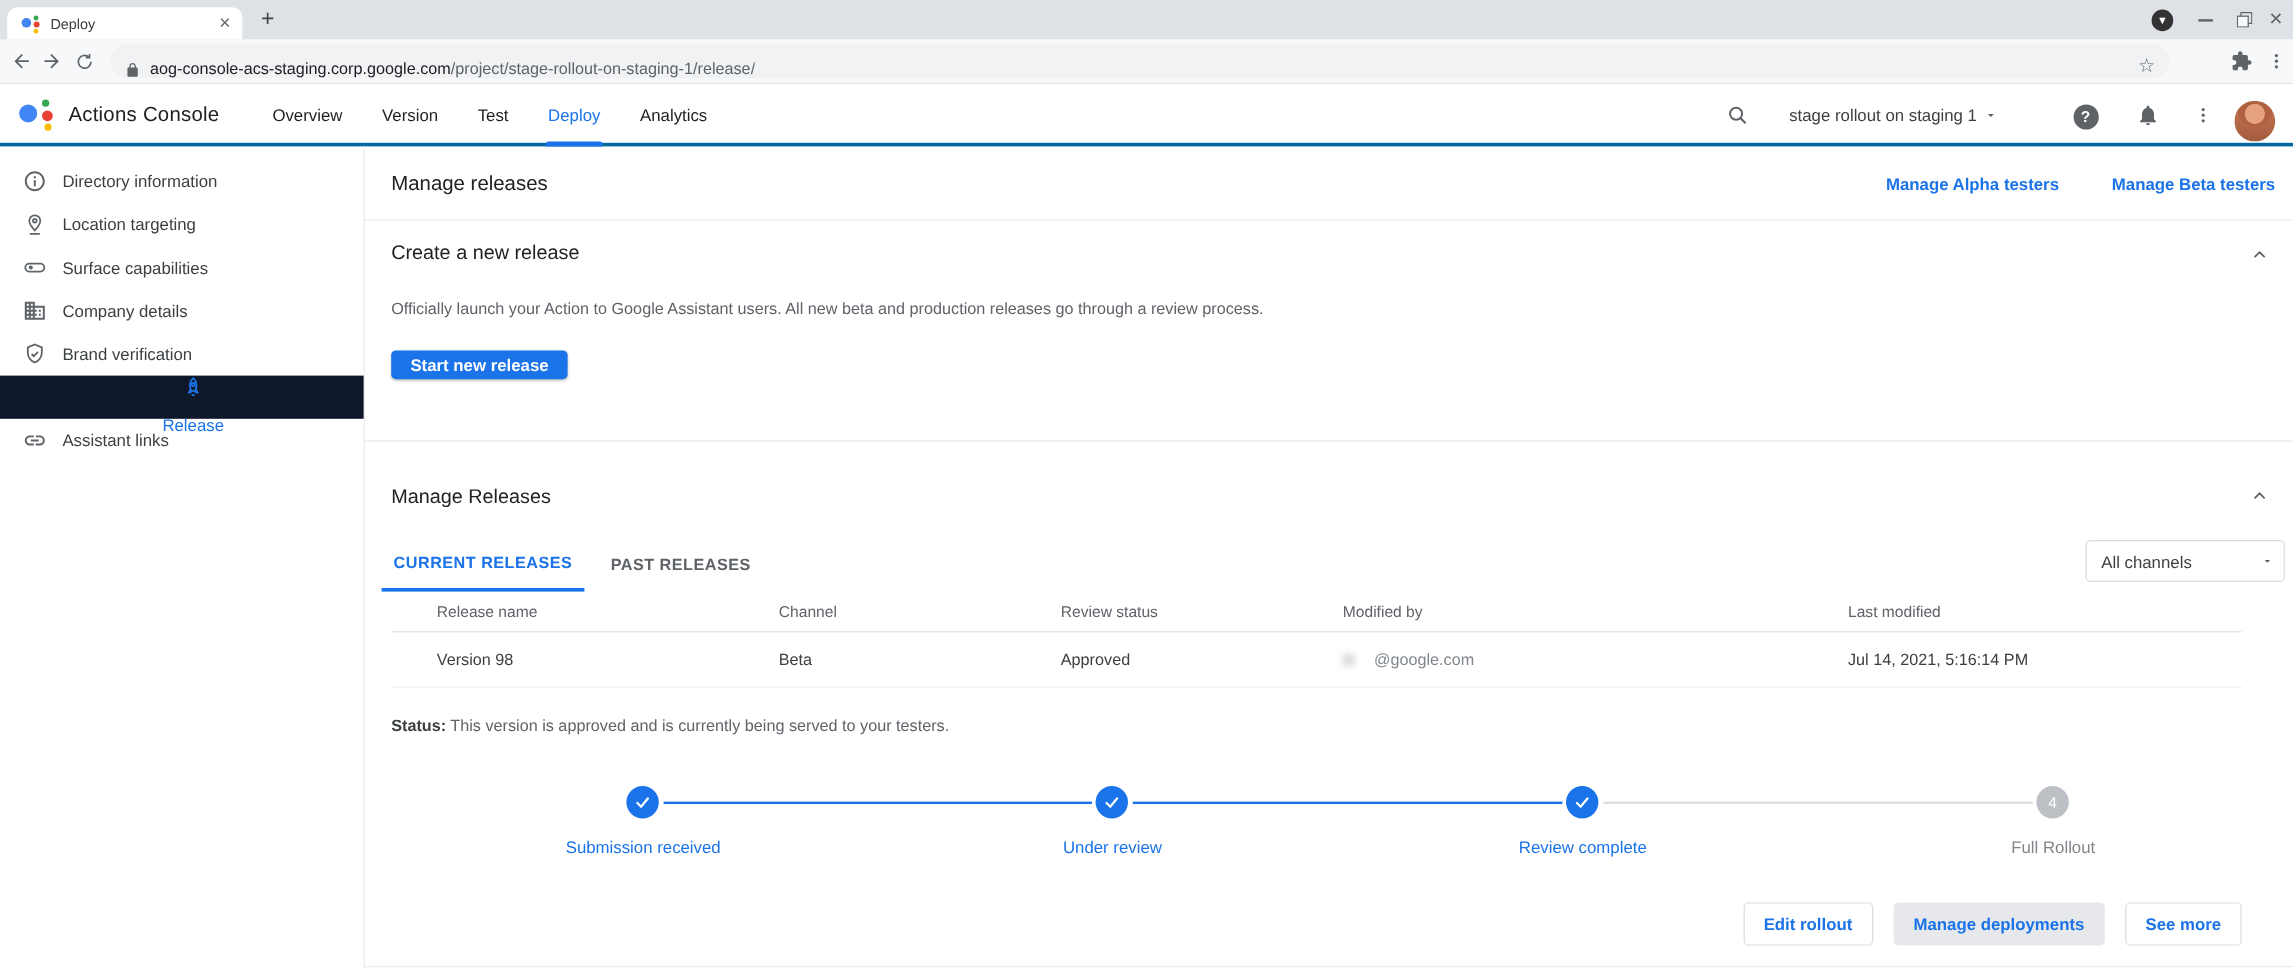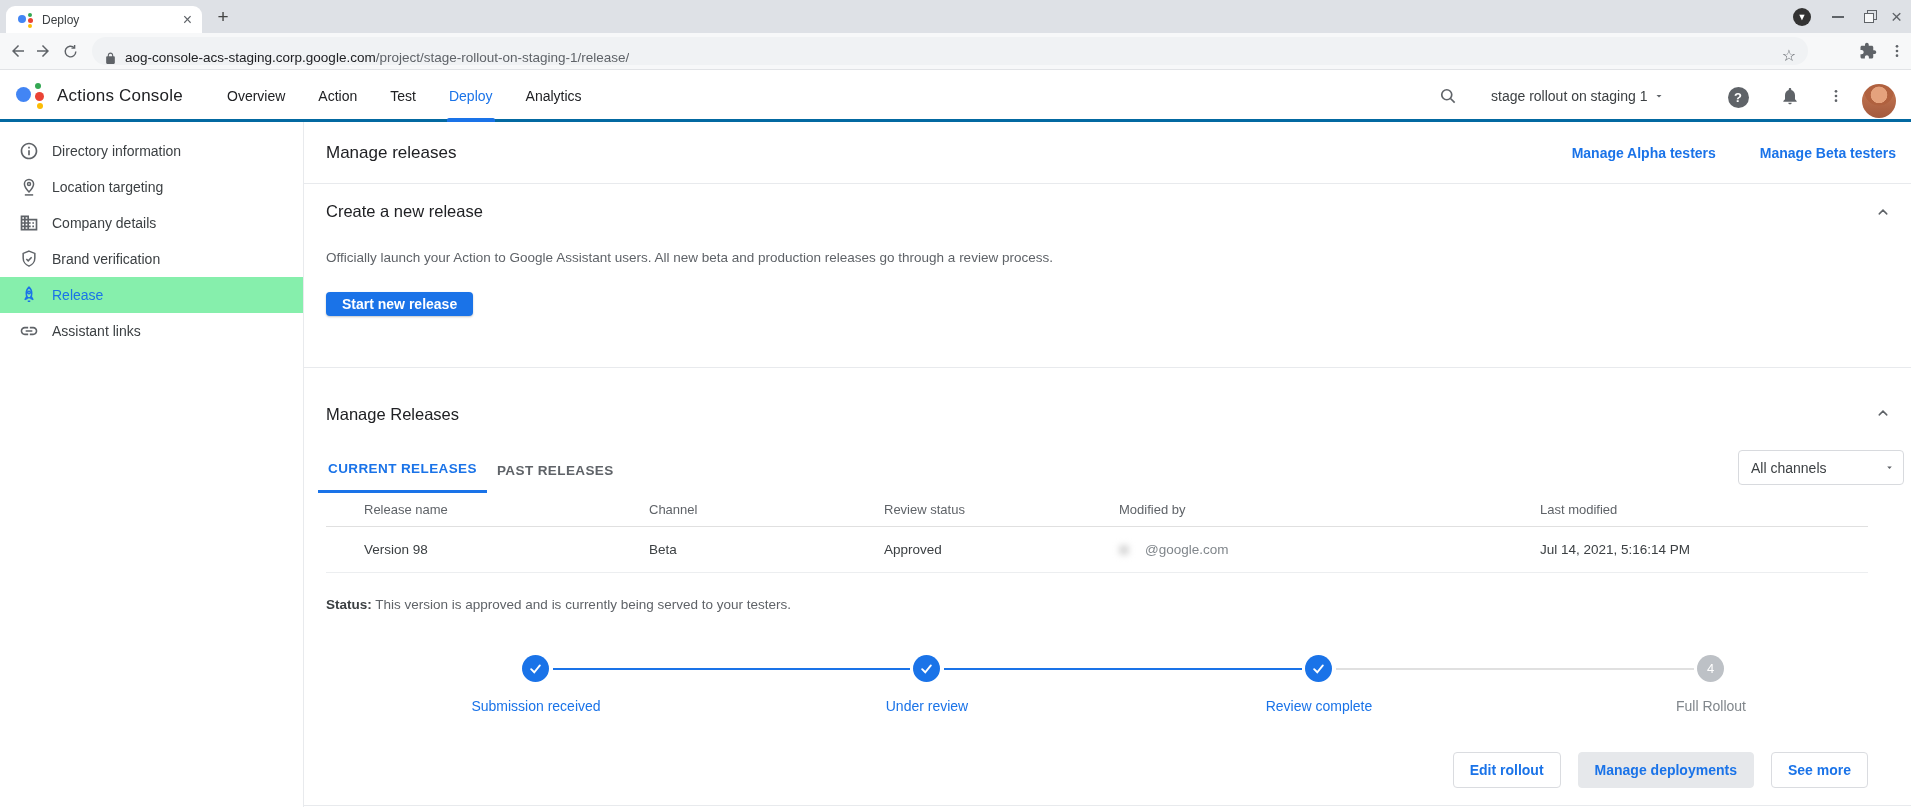--- a/index.html
+++ b/index.html
@@ -60,36 +60,36 @@
           background:radial-gradient(circle at 50% 32%,#e5a27d 28%,rgba(0,0,0,0) 30%),
                      radial-gradient(circle at 50% 20%,#b0613f 45%,rgba(0,0,0,0) 47%),
                      linear-gradient(#c97a53,#a35a3e);}
 
   
   .main{position:relative;height:685px;display:flex;}
   .sidebar{width:304px;border-right:1px solid #e8eaed;padding-top:11px;}
   .side-item{height:36px;display:flex;align-items:center;padding-left:19px;gap:13px;
              font-size:14px;color:#3c4043;cursor:default;}
   .side-item svg{flex:0 0 auto;}
-  .side-item.active{background:#86efac;color:#1a73e8;}
+  .side-item.active{background:#0f172a;color:#1a73e8;flex-direction:column;}
   .content{position:relative;flex:1;}
   .divider{position:absolute;left:0;right:0;height:1px;background:#e8eaed;}
 
   .page-title{position:absolute;left:22px;top:21px;font-size:17px;color:#202124;}
   .top-links{position:absolute;right:15px;top:23px;display:flex;gap:44px;}
   .blue-link{font-size:14px;font-weight:bold;color:#1a73e8;white-space:nowrap;}
 
   .sec-title{position:absolute;left:22px;font-size:16.5px;font-weight:normal;color:#202124;}
   .collapse{position:absolute;right:16px;width:24px;height:24px;display:flex;align-items:center;justify-content:center;}
   .sec-desc{position:absolute;left:22px;top:128px;font-size:13.5px;color:#5f6368;}
   .btn-primary{position:absolute;left:22px;top:170px;height:24px;padding:0 16px;background:#1a73e8;
                color:#ffffff;font-size:14px;font-weight:bold;border:none;border-radius:4px;
                box-shadow:0 1px 2px rgba(60,64,67,.3);}
 
-  .tabs{position:absolute;left:14px;top:325px;height:46px;display:flex;}
+  .tabs{position:absolute;left:14px;top:325px;height:46px;display:flex;gap:12px;}
   .mtab{padding:0 10px;display:flex;align-items:center;font-size:13.5px;font-weight:bold;
         letter-spacing:.4px;color:#5f6368;}
   .mtab.active{color:#1a73e8;border-bottom:3px solid #1a73e8;}
 
   .select-box{position:absolute;left:1434px;top:328px;width:166px;height:35px;border:1px solid #d8dade;
               border-radius:4px;display:flex;align-items:center;padding:0 8px 0 12px;
               font-size:14px;color:#3c4043;}
   .select-box .caret{margin-left:auto;}
 
   .tgrid{position:absolute;left:22px;right:43px;display:grid;
@@ -192,21 +192,21 @@
   <div class="appheader">
     <span class="applogo" style="position:absolute;left:16px;top:12px;">
       <span class="dot b"></span>
         <span class="dot g"></span>
         <span class="dot r"></span>
         <span class="dot y"></span>
     </span>
     <span class="appname">Actions Console</span>
     <div class="nav">
       <span class="nav-item">Overview</span>
-      <span class="nav-item">Action</span>
+      <span class="nav-item">Version</span>
       <span class="nav-item">Test</span>
       <span class="nav-item active">Deploy</span>
       <span class="nav-item">Analytics</span>
     </div>
     <span class="hdr-ico" style="left:1436px;">
       <svg width="20" height="20" viewBox="0 0 24 24" fill="none" stroke="#5f6368" stroke-width="2">
           <circle cx="10.5" cy="10.5" r="6"></circle>
           <line x1="15" y1="15" x2="20" y2="20"></line>
         </svg>
     </span>
@@ -242,20 +242,27 @@
           </svg>
         <span>Directory information</span>
       </div>
       <div class="side-item">
         <svg width="20" height="20" viewBox="0 0 24 24" fill="none" stroke="#5f6368" stroke-width="1.8">
             <path d="M12 3c-3 0-5.5 2.4-5.5 5.4 0 3.9 5.5 9.6 5.5 9.6s5.5-5.7 5.5-9.6C17.5 5.4 15 3 12 3z"></path>
             <circle cx="12" cy="8.3" r="1.8"></circle>
             <line x1="7" y1="21.5" x2="17" y2="21.5"></line>
           </svg>
         <span>Location targeting</span>
+      </div>
+      <div class="side-item">
+        <svg width="20" height="20" viewBox="0 0 24 24" fill="none" stroke="#5f6368" stroke-width="1.8">
+            <rect x="2.5" y="8" width="19" height="8" rx="4"></rect>
+            <circle cx="8" cy="12" r="2" fill="#5f6368" stroke="none"></circle>
+          </svg>
+        <span>Surface capabilities</span>
       </div>
       <div class="side-item">
         <svg width="20" height="20" viewBox="0 0 24 24" fill="#5f6368">
             <path d="M12 7V3H2v18h20V7H12zM6 19H4v-2h2v2zm0-4H4v-2h2v2zm0-4H4V9h2v2zm0-4H4V5h2v2zm4 12H8v-2h2v2zm0-4H8v-2h2v2zm0-4H8V9h2v2zm0-4H8V5h2v2zm10 12h-8v-2h2v-2h-2v-2h2v-2h-2V9h8v10zm-2-8h-2v2h2v-2zm0 4h-2v2h2v-2z"></path>
           </svg>
         <span>Company details</span>
       </div>
       <div class="side-item">
         <svg width="20" height="20" viewBox="0 0 24 24" fill="none" stroke="#5f6368" stroke-width="1.8">
             <path d="M12 2.5l7 2.8v5.4c0 4.3-3 8.4-7 9.8-4-1.4-7-5.5-7-9.8V5.3l7-2.8z"></path>

